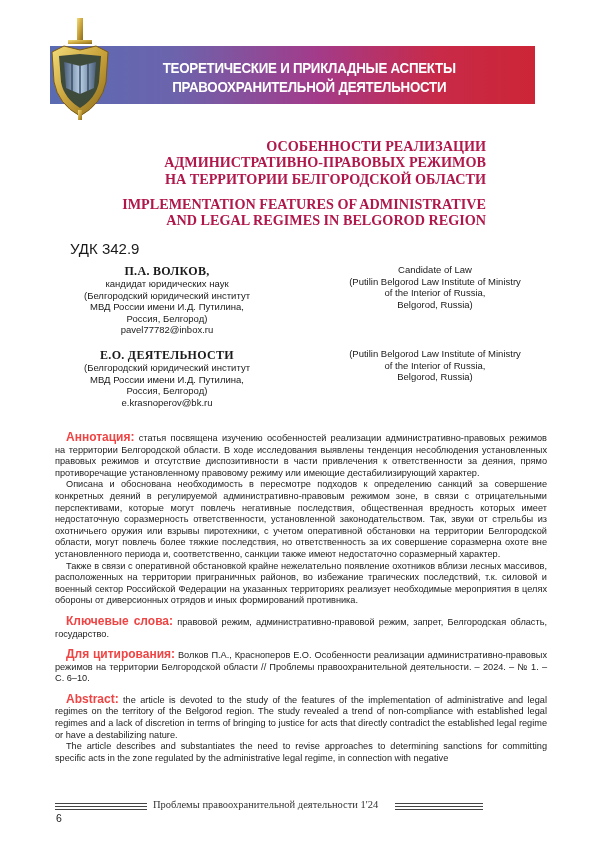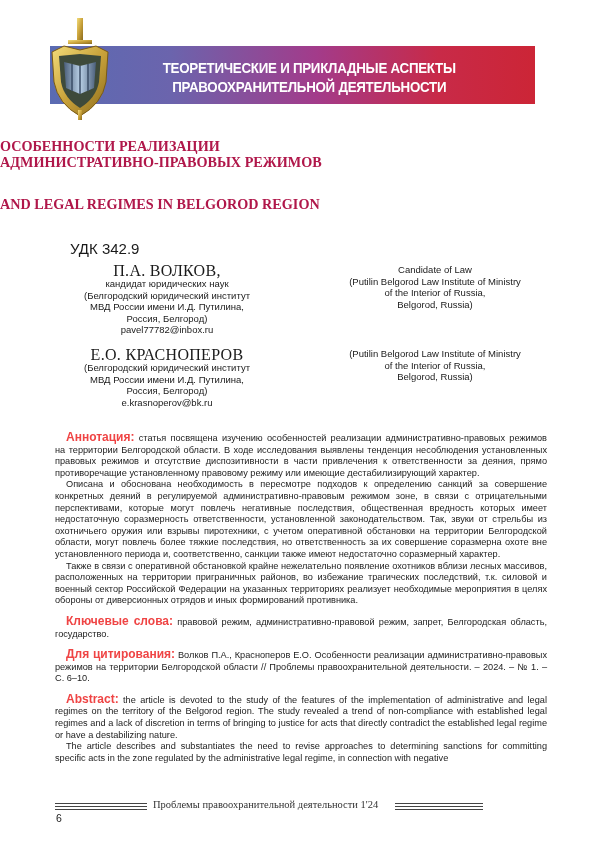--- a/index.html
+++ b/index.html
@@ -5,29 +5,29 @@
   html, body { margin: 0; padding: 0; background: #ffffff; }
   body { width: 600px; height: 848px; position: relative; overflow: hidden; font-family: "Liberation Sans", sans-serif; color: #1a1a1a; }
 
   .banner { position: absolute; left: 50px; top: 46px; width: 485px; height: 58px;
     background: linear-gradient(90deg, #5a6bb2 0%, #6b64ad 25%, #a33b8a 55%, #c82a48 80%, #cc2536 100%); }
   .banner-text { position: absolute; left: 120px; top: 58px; width: 440px; text-align: center;
     color: #ffffff; font-family: "Liberation Sans", sans-serif; font-weight: bold; font-size: 15.5px;
     line-height: 19px; letter-spacing: -0.3px; transform: scaleX(0.86); transform-origin: left top; }
   .emblem { position: absolute; left: 44px; top: 16px; width: 72px; height: 104px; }
 
-  .title-ru, .title-en { position: absolute; left: 0; width: 486px; text-align: left;
+  .title-ru, .title-en { position: absolute; left: 0; width: 486px; text-align: right;
     font-family: "Liberation Serif", serif; font-weight: bold; color: #b0174a; }
   .title-ru { top: 138px; font-size: 14.2px; line-height: 16.3px; }
   .title-en { top: 196px; font-size: 14.2px; line-height: 16.3px; }
 
   .udk { position: absolute; left: 70px; top: 240px; font-size: 15px; }
 
   .author-col { position: absolute; width: 250px; text-align: center; font-size: 9.5px; line-height: 11.6px; }
-  .author-col .name { font-family: "Liberation Serif", serif; font-weight: normal; font-size: 16px; line-height: 14px; letter-spacing: 0.3px; margin-bottom: 0px; }
+  .author-col .name { font-family: "Liberation Serif", serif; font-weight: bold; font-size: 12px; line-height: 14px; letter-spacing: 0.3px; margin-bottom: 0px; }
   .col-left { left: 42px; }
   .col-right { left: 310px; }
 
   .abstract { position: absolute; left: 55px; top: 432px; width: 492px; font-size: 9.2px; line-height: 11.6px; text-align: justify; color: #222; }
   .abstract p { margin: 0; text-indent: 11px; }
   .abstract .label { font-weight: bold; font-size: 12px; color: #ef4444; }
   .abstract .block { margin-top: 9px; }
 
   .footer { position: absolute; left: 55px; top: 800px; width: 420px; height: 12px; }
   .footer .lines { position: absolute; top: 3px; height: 7px; }
@@ -65,37 +65,39 @@
   <rect x="34" y="94" width="4" height="10" fill="url(#gold)"></rect>
 </svg>
 <div class="banner-text">
   <div>ТЕОРЕТИЧЕСКИЕ И ПРИКЛАДНЫЕ АСПЕКТЫ</div>
   <div>ПРАВООХРАНИТЕЛЬНОЙ ДЕЯТЕЛЬНОСТИ</div>
 </div>
 
 <div class="title-ru">
   <div>ОСОБЕННОСТИ РЕАЛИЗАЦИИ</div>
   <div>АДМИНИСТРАТИВНО-ПРАВОВЫХ РЕЖИМОВ</div>
+  <div>НА ТЕРРИТОРИИ БЕЛГОРОДСКОЙ ОБЛАСТИ</div>
 </div>
 <div class="title-en">
+  <div>IMPLEMENTATION FEATURES OF ADMINISTRATIVE</div>
   <div>AND LEGAL REGIMES IN BELGOROD REGION</div>
 </div>
 
 <div class="udk">УДК 342.9</div>
 
 <div class="author-col col-left" style="top:264px;">
   <div class="name">П.А. ВОЛКОВ,</div>
   <div>кандидат юридических наук</div>
   <div>(Белгородский юридический институт</div>
   <div>МВД России имени И.Д. Путилина,</div>
   <div>Россия, Белгород)</div>
   <div>pavel77782@inbox.ru</div>
 </div>
 <div class="author-col col-left" style="top:348px;">
-  <div class="name">Е.О. КРАСНОПЕРОВ</div>
+  <div class="name">Е.О. ДЕЯТЕЛЬНОСТИ</div>
   <div>(Белгородский юридический институт</div>
   <div>МВД России имени И.Д. Путилина,</div>
   <div>Россия, Белгород)</div>
   <div>e.krasnoperov@bk.ru</div>
 </div>
 
 <div class="author-col col-right" style="top:264px;">
   <div>Candidate of Law</div>
   <div>(Putilin Belgorod Law Institute of Ministry</div>
   <div>of the Interior of Russia,</div>

